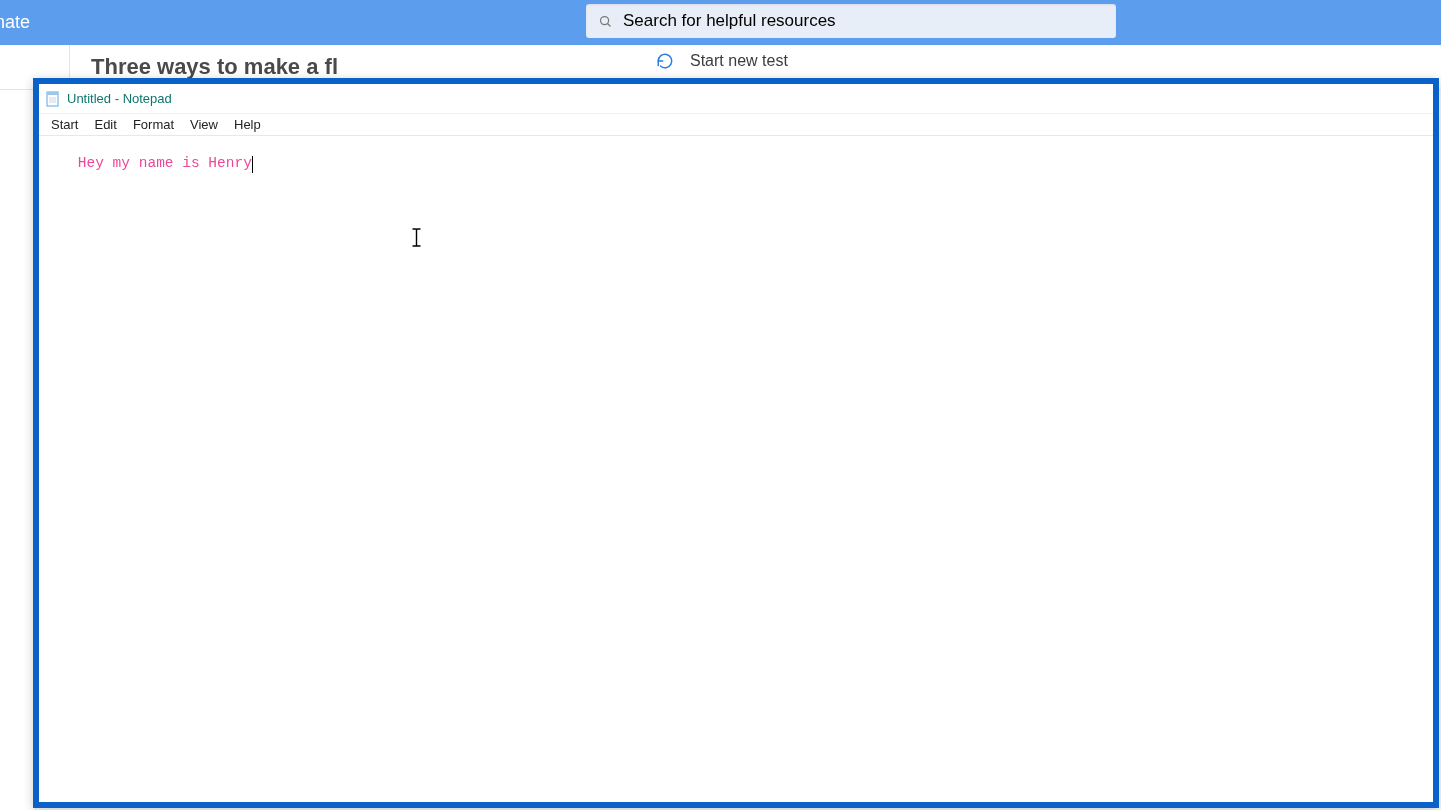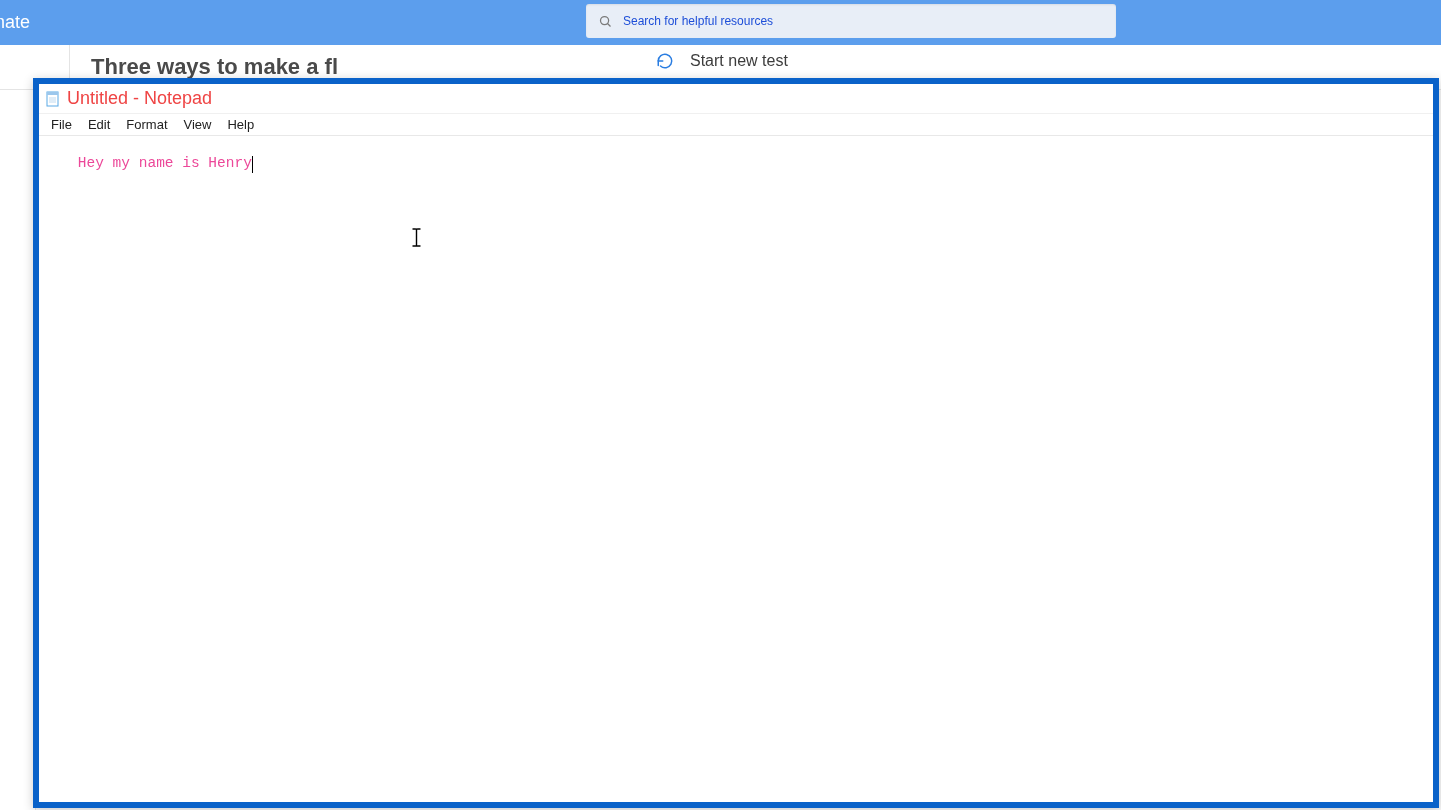--- a/index.html
+++ b/index.html
@@ -30,21 +30,21 @@
     height: 34px;
     background: #e8eef7;
     border-radius: 3px;
     display: flex;
     align-items: center;
     padding: 0 12px;
     color: #616161;
     box-shadow: inset 0 1px 2px rgba(0,0,0,0.08);
   }
   .bg-search svg { margin-right: 10px; flex: 0 0 auto; }
-  .bg-search span { font-size: 12px; color: #1d4ed8; }
+  .bg-search span { font-size: 17px; color: #000000; }
 
   .bg-subbar {
     position: absolute;
     top: 45px; left: 0; right: 0;
     height: 45px;
     background: #ffffff;
     border-bottom: 1px solid #e4e4e4;
     display: flex;
     align-items: center;
   }
@@ -110,22 +110,22 @@
     border-bottom: 1px solid #f0f0f0;
   }
   .np-icon {
     width: 16px; height: 16px;
     margin-right: 6px;
     display: inline-flex;
     align-items: center;
     justify-content: center;
   }
   .np-title {
-    font-size: 18px;
-    color: #ef4444;
+    font-size: 13px;
+    color: #0f766e;
   }
 
   .np-menubar {
     height: 22px;
     background: #ffffff;
     display: flex;
     align-items: center;
     padding: 0 4px;
     border-bottom: 1px solid #e8e8e8;
     font-size: 13px;
@@ -210,21 +210,21 @@
         <rect x="2" y="1" width="11" height="3" fill="#9cc7ec"></rect>
         <line x1="4" y1="7" x2="11" y2="7" stroke="#bfd9ef" stroke-width="1"></line>
         <line x1="4" y1="9" x2="11" y2="9" stroke="#bfd9ef" stroke-width="1"></line>
         <line x1="4" y1="11" x2="11" y2="11" stroke="#bfd9ef" stroke-width="1"></line>
       </svg>
     </span>
     <span class="np-title">Untitled - Notepad</span>
   </div>
 
   <div class="np-menubar">
-    <span class="np-menu-item">File</span>
+    <span class="np-menu-item">Start</span>
     <span class="np-menu-item">Edit</span>
     <span class="np-menu-item">Format</span>
     <span class="np-menu-item">View</span>
     <span class="np-menu-item">Help</span>
   </div>
 
   <div class="np-editor">
     <span class="np-text">Hey my name is Henry</span><span class="np-caret"></span>
   </div>
 

